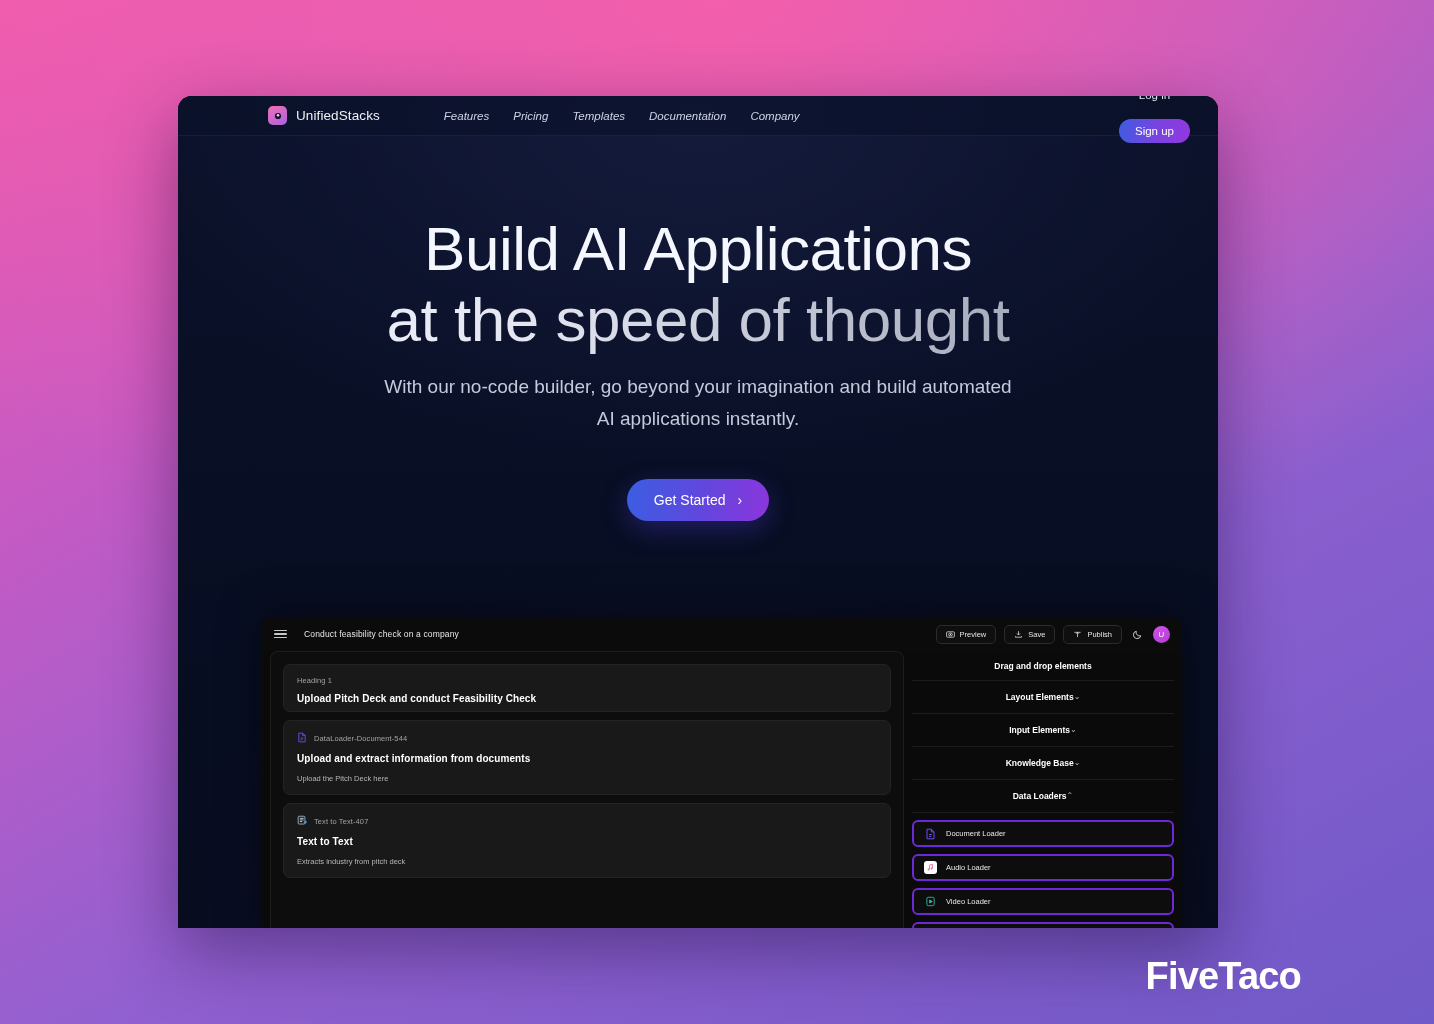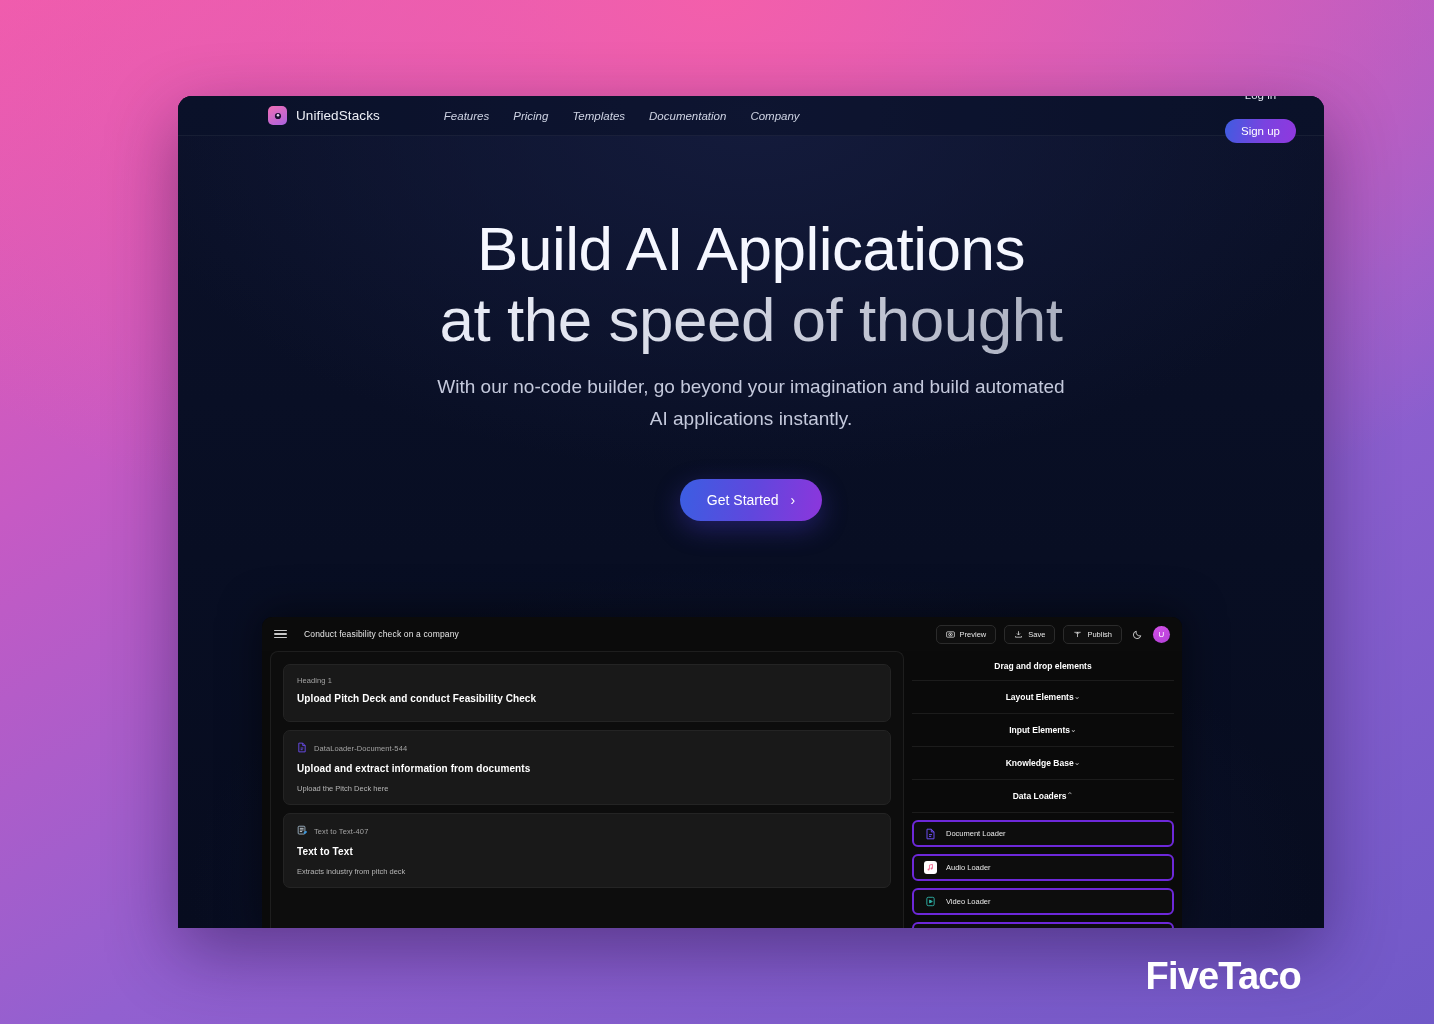--- a/index.html
+++ b/index.html
@@ -16,21 +16,21 @@
       radial-gradient(120% 100% at 50% 0%, rgba(245,95,170,0.95) 0%, rgba(245,95,170,0.0) 58%),
       linear-gradient(150deg, #ee5bae 0%, #c65ac4 28%, #9260d0 58%, #7059c8 100%);
     position: relative;
   }
 
   
   .frame {
     position: absolute;
     left: 178px;
     top: 96px;
-    width: 1146px;
+    width: 1040px;
     height: 832px;
     background: #0a1028;
     border-radius: 14px 14px 0 0;
     overflow: hidden;
     box-shadow: 0 24px 70px rgba(30,10,60,0.45);
   }
 
   .frame-inner {
     position: absolute;
     inset: 0;
@@ -276,21 +276,21 @@
     color: #ffffff;
     font-size: 10px;
     font-weight: 700;
     letter-spacing: 0.1px;
   }
   .card-desc {
     margin-top: 10px;
     color: #b5b5b5;
     font-size: 7.5px;
   }
-  .card.tall { padding-bottom: 17px; }
+  .card.tall { padding-bottom: 7px; }
 
   
   .side {
     flex: 0 0 262px;
     background: #0a0a0a;
     padding-top: 6px;
   }
   .side-title {
     text-align: center;
     color: #ffffff;

